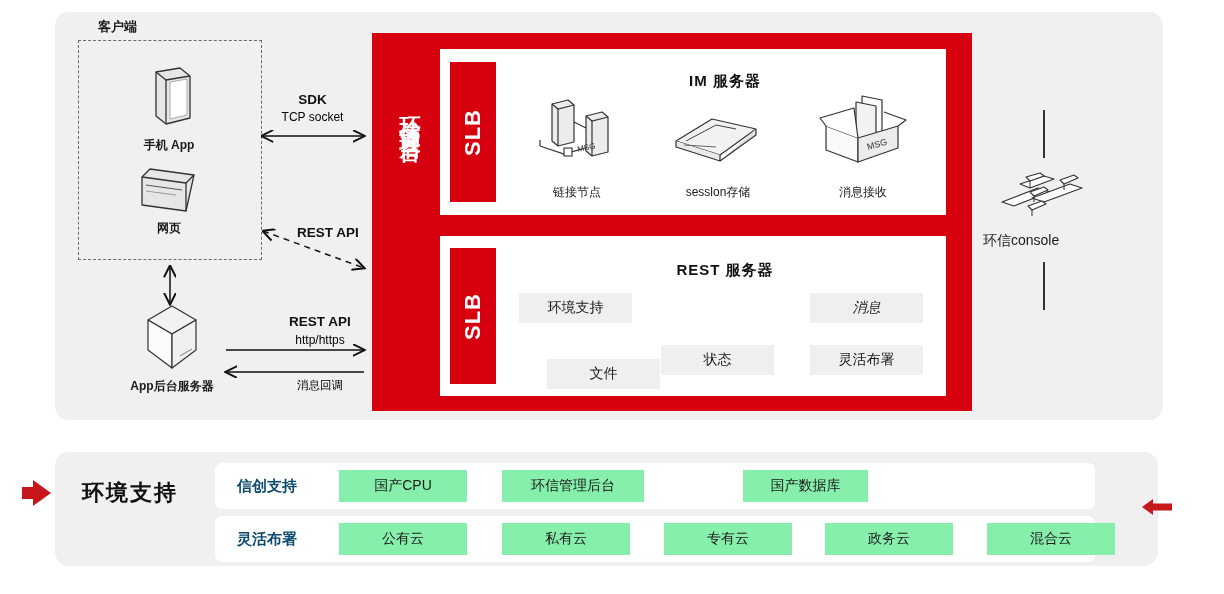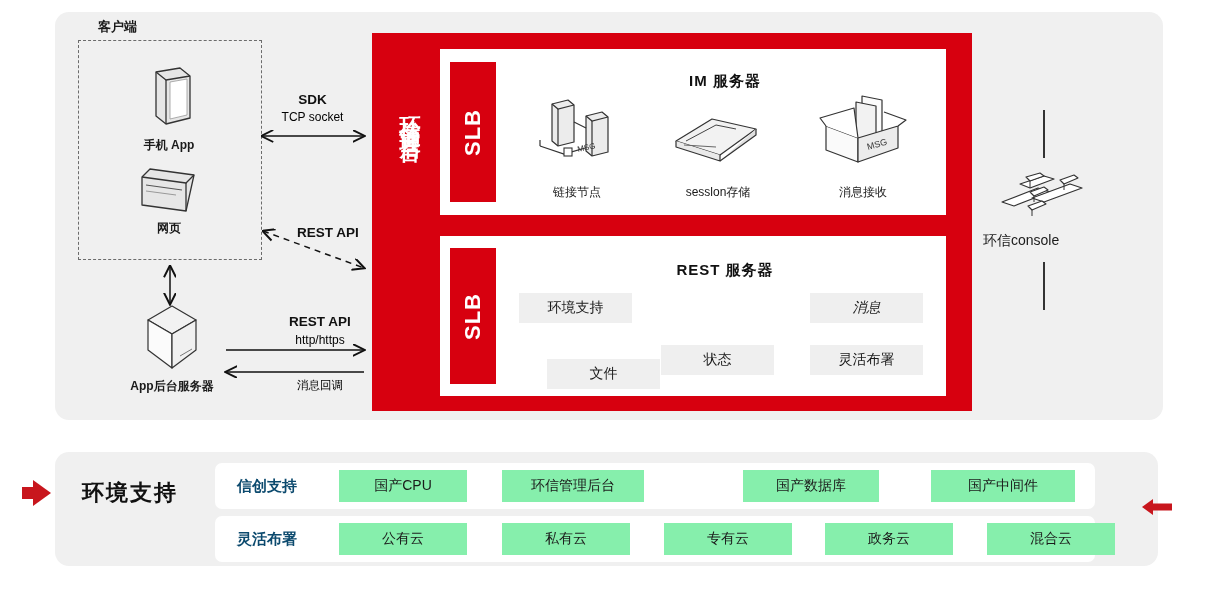--- a/index.html
+++ b/index.html
@@ -270,22 +270,21 @@
 
   <div class="bottom-panel"></div>
   <div class="tri-right-stem"></div>
   <div class="tri-right"></div>
   <div class="env-title">环境支持</div>
 
   <div class="env-row r1">
     <div class="env-rowlabel">信创支持</div>
     <div class="env-chip" style="left:124px;width:128px;">国产CPU</div>
     <div class="env-chip" style="left:287px;width:142px;">环信管理后台</div>
-    <div class="env-chip" style="left:528px;width:136px;">国产数据库</div>
-    <div class="env-chip" style="left:716px;width:144px;">国产中间件</div>
+    <div class="env-chip" style="left:528px;width:125px;">国产数据库</div>
   </div>
 
   <div class="env-row r2">
     <div class="env-rowlabel">灵活布署</div>
     <div class="env-chip" style="left:124px;width:128px;">公有云</div>
     <div class="env-chip" style="left:287px;width:128px;">私有云</div>
     <div class="env-chip" style="left:449px;width:128px;">专有云</div>
     <div class="env-chip" style="left:610px;width:128px;">政务云</div>
     <div class="env-chip" style="left:772px;width:128px;">混合云</div>
   </div>

